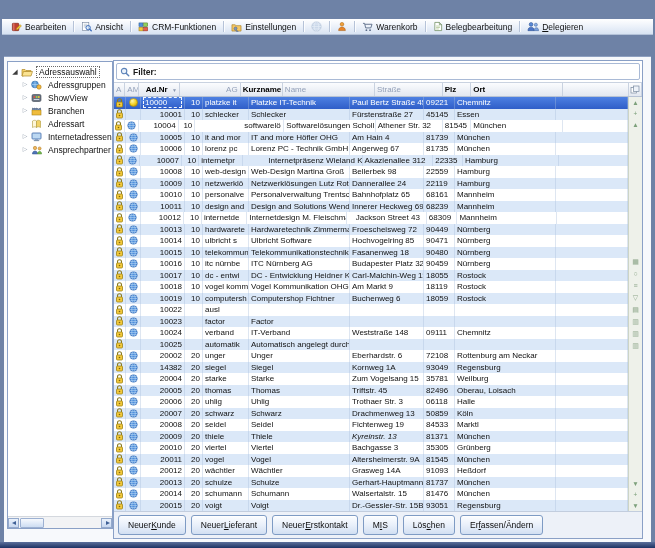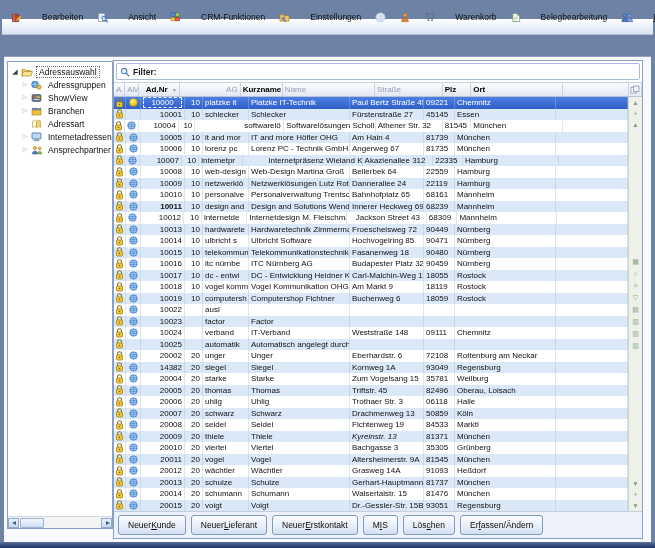--- a/index.html
+++ b/index.html
@@ -6,21 +6,21 @@
   .window{position:relative;width:655px;height:548px;background:#6e82a6;overflow:hidden;}
   .titlebar{position:absolute;left:2px;top:2px;width:651px;height:17px;box-sizing:border-box;
     background:linear-gradient(#85a7e4,#4672ca 45%,#3a66be);border-radius:3px 3px 0 0;
     display:flex;align-items:center;padding-left:7px;color:#fff;font-size:10.5px;font-weight:bold;
     text-shadow:0 1px 1px rgba(0,0,40,.35);}
   .closebtn{position:absolute;right:4px;top:2px;height:13px;min-width:14px;display:flex;align-items:center;justify-content:center;
     color:#fff;font-size:9px;font-weight:bold;cursor:default;}
   .toolbar{position:absolute;left:2px;top:19px;width:651px;height:16px;box-sizing:border-box;
     background:linear-gradient(#ffffff,#eaf0f9 55%,#d8e3f2);border-bottom:1px solid #b4c2d8;
     display:flex;align-items:center;padding-left:4px;}
-  .tbtn{display:flex;align-items:flex-start;gap:20px;padding:0 5px;height:30px;font-size:8.5px;color:#101010;white-space:nowrap;border-radius:2px;}
+  .tbtn{display:flex;align-items:center;gap:3px;padding:0 5px;height:30px;font-size:8.5px;color:#101010;white-space:nowrap;border-radius:2px;}
   .tbtn u{text-decoration:underline;}
   .ticon{display:flex;align-items:center;}
   .tsep{width:1px;height:11px;background:#b6c3d8;box-shadow:1px 0 0 rgba(255,255,255,.8);margin:0 2px;}
   .tabstrip{position:absolute;left:4px;top:40px;width:647px;height:16px;display:flex;align-items:flex-end;padding-left:4px;box-sizing:border-box;gap:2px;}
   .tab{height:14px;display:flex;align-items:center;padding:0 7px;font-size:8.5px;color:#1c1c1c;
     border:1px solid #4e5f81;border-bottom:none;border-radius:2px 2px 0 0;
     background:linear-gradient(#f3f4f6,#d7dbe2);}
   .tab u{text-decoration:underline;}
   .tab.active{background:#ffffff;height:16px;}
   .content{position:absolute;left:4px;top:56px;width:647px;height:486px;background:#f7f9fc;border-top:1px solid #8ea0c0;box-sizing:border-box;}
@@ -47,21 +47,21 @@
   .filterbar{height:15px;margin:2px 2px 2px 2px;border:1px solid #a9bad6;border-radius:2px;background:#fff;
     display:flex;align-items:center;gap:3px;padding-left:3px;font-size:8.5px;}
   .flabel{font-weight:bold;color:#1a1a1a;}
   .finput{flex:1;height:100%;}
   .gheader{display:flex;height:13px;flex:0 0 13px;background:linear-gradient(#fbfcfe,#e2e7f0);border-top:1px solid #c9d2e0;border-bottom:1px solid #b7c2d4;font-size:8px;}
   .hcell{display:flex;align-items:center;padding:0 2px;box-sizing:border-box;border-right:1px solid #c9d2e0;
     font-weight:bold;color:#000;white-space:nowrap;overflow:hidden;}
   .hcell.muted{color:#94a1b9;font-weight:normal;}
   .hcell.corner{justify-content:center;padding:0;}
   .sortarrow{font-size:5px;color:#8a98b0;margin-left:auto;}
-  .gbody{display:flex;flex:0 0 414px;overflow:hidden;text-align:center;}
+  .gbody{display:flex;flex:0 0 414px;overflow:hidden;}
   .rowswrap{width:514px;}
   .grow{display:flex;height:11.5px;align-items:center;font-size:8px;color:#101010;}
   .grow.alt{background:#dbe8f8;}
   .grow.sel{background:linear-gradient(#4d80e2,#2f5ec8);color:#fff;}
   .gcell{height:100%;display:flex;align-items:center;padding:0 2px;box-sizing:border-box;white-space:nowrap;overflow:hidden;
     border-right:1px solid rgba(168,188,218,.38);}
   .gcell.lock,.gcell.am{justify-content:center;padding:0;}
   .editbox{display:block;width:100%;box-sizing:border-box;border:1px dashed rgba(255,255,255,.95);padding:0 1px;line-height:9px;}
   .strip{width:14px;background:#eef1ea;border-left:1px solid #ccd4c6;display:flex;flex-direction:column;justify-content:space-between;align-items:center;padding:2px 0;box-sizing:border-box;}
   .sgroup{display:flex;flex-direction:column;align-items:center;gap:4px;}
@@ -476,21 +476,21 @@
                 <svg width="9" height="9" viewBox="0 0 10 10">
                   <circle cx="5" cy="5" r="4.2" fill="#4f8fdc" stroke="#2d5fa8" stroke-width="0.6"></circle>
                   <ellipse cx="5" cy="5" rx="2" ry="4.2" fill="none" stroke="#bcd9f4" stroke-width="0.6"></ellipse>
                   <path d="M0.8 5h8.4M1.4 2.8h7.2M1.4 7.2h7.2" stroke="#bcd9f4" stroke-width="0.6" fill="none"></path>
                 </svg>
               </div>
               <div class="gcell adnr" style="width: 44px; justify-content: flex-end;">10008</div>
               <div class="gcell ag" style="width: 18px; justify-content: flex-end;">10</div>
               <div class="gcell kurzname" style="width: 46px;">web-design</div>
               <div class="gcell name" style="width: 101px;">Web-Design Martina Groß</div>
-              <div class="gcell strasse" style="width: 74px;">Bellerbek 64</div>
+              <div class="gcell strasse" style="width: 74px;">Bellerbek 98</div>
               <div class="gcell plz" style="width: 31px;">22559</div>
               <div class="gcell ort" style="width: 101px;">Hamburg</div>
               <div class="gcell filler" style="width: 72px;"></div>
             </div>
             <div class="grow alt">
               <div class="gcell lock" style="width: 12px;">
                 <svg width="9" height="10" viewBox="0 0 9 10">
                   <path d="M2.5 4V2.8a2 2 0 0 1 4 0V4" fill="none" stroke="#8a7a20" stroke-width="1.1"></path>
                   <rect x="1.5" y="4" width="6" height="5" rx="1" fill="#f2c83a" stroke="#a08414" stroke-width="0.8"></rect>
                   <circle cx="4.5" cy="6.5" r="0.8" fill="#7a6410"></circle>
@@ -544,21 +544,21 @@
                   <circle cx="4.5" cy="6.5" r="0.8" fill="#7a6410"></circle>
                 </svg>
               </div>
               <div class="gcell am" style="width: 15px;">
                 <svg width="9" height="9" viewBox="0 0 10 10">
                   <circle cx="5" cy="5" r="4.2" fill="#4f8fdc" stroke="#2d5fa8" stroke-width="0.6"></circle>
                   <ellipse cx="5" cy="5" rx="2" ry="4.2" fill="none" stroke="#bcd9f4" stroke-width="0.6"></ellipse>
                   <path d="M0.8 5h8.4M1.4 2.8h7.2M1.4 7.2h7.2" stroke="#bcd9f4" stroke-width="0.6" fill="none"></path>
                 </svg>
               </div>
-              <div class="gcell adnr" style="width: 44px; justify-content: flex-end; font-weight: bold;">10011</div>
+              <div class="gcell adnr" style="width: 44px; justify-content: flex-end;">10011</div>
               <div class="gcell ag" style="width: 18px; justify-content: flex-end;">10</div>
               <div class="gcell kurzname" style="width: 46px;">design and</div>
               <div class="gcell name" style="width: 101px;">Design and Solutions Wendt</div>
               <div class="gcell strasse" style="width: 74px;">Innerer Heckweg 69</div>
               <div class="gcell plz" style="width: 31px;">68239</div>
               <div class="gcell ort" style="width: 101px;">Mannheim</div>
               <div class="gcell filler" style="width: 72px;"></div>
             </div>
             <div class="grow">
               <div class="gcell lock" style="width: 12px;">

